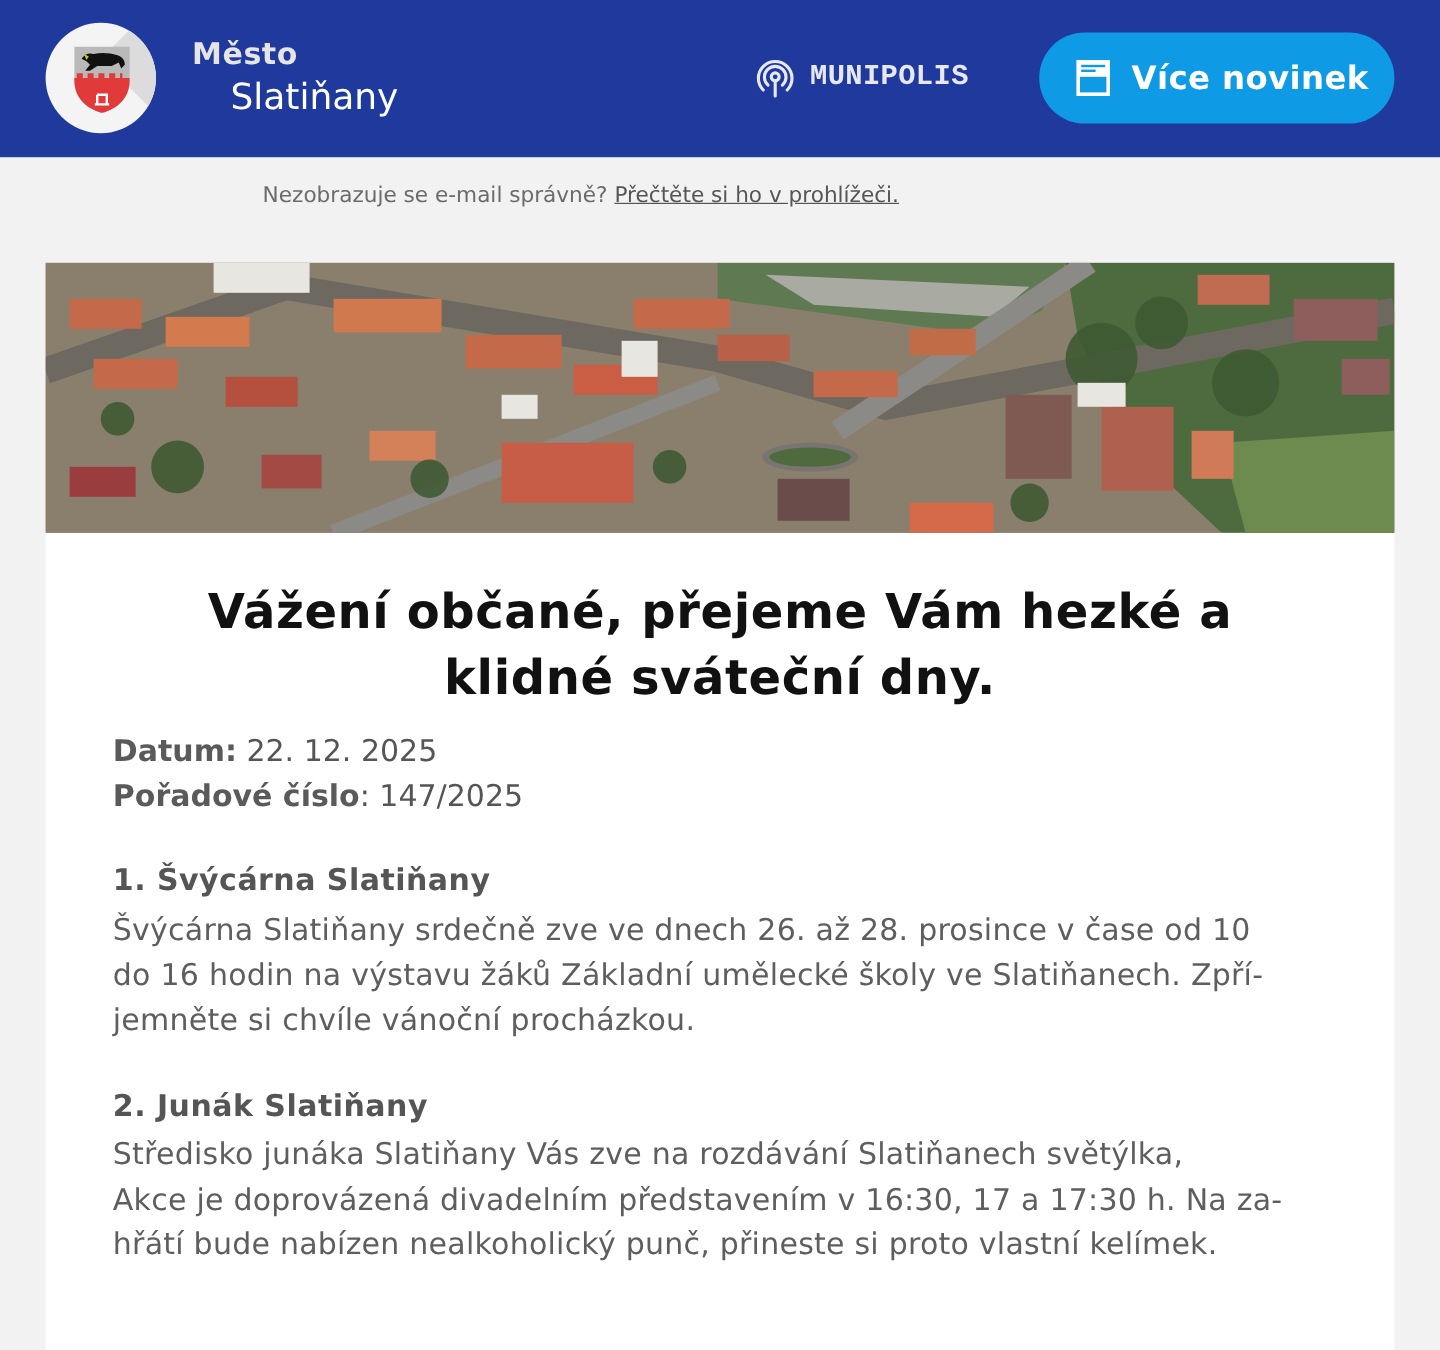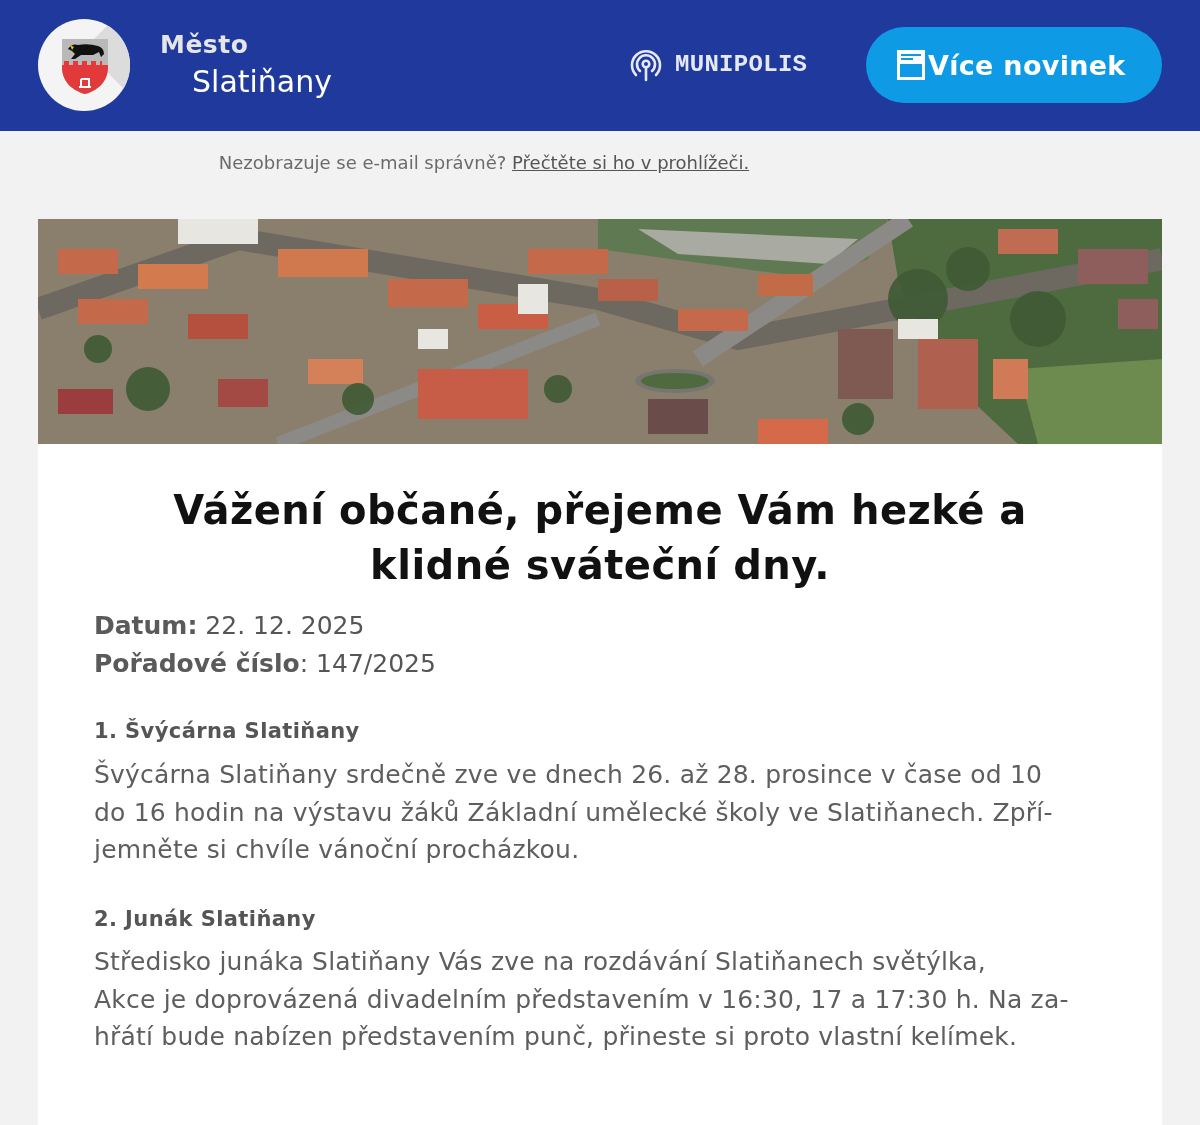--- a/index.html
+++ b/index.html
@@ -34,21 +34,21 @@
       position: absolute; left: 627px; top: 45px; height: 38px;
       display: flex; align-items: center; gap: 10px;
     }
     .munipolis-text {
       font-family: Liberation Mono, monospace;
       font-weight: bold; font-size: 24px; color: #e6e9f5; letter-spacing: 0.3px;
     }
     .more-news {
       position: absolute; left: 866px; top: 27px; width: 296px; height: 76px;
       border-radius: 38px; background: #0f9ae6;
-      display: flex; align-items: center; padding-left: 30px; gap: 2px;
+      display: flex; align-items: center; padding-left: 30px; gap: 17px;
       cursor: pointer;
     }
     .more-news-label {
       font-size: 27px; font-weight: bold; color: #ffffff; letter-spacing: 0.3px;
     }
     .browser-line {
       position: absolute; left: 0; top: 152px; width: 968px; text-align: center;
       font-size: 18px; color: #6b6b6b;
     }
     .browser-line a { color: #555; text-decoration: underline; }
@@ -61,21 +61,21 @@
       overflow: hidden; background: #7c7565;
     }
     .title {
       position: absolute; left: 60px; top: 240px; width: 1004px;
       text-align: center; font-size: 40px; font-weight: bold; color: #111;
       line-height: 55px; letter-spacing: 0.5px; margin-top: 24px;
     }
     .meta { position: absolute; left: 56px; top: 388px; font-size: 25px; color: #555; line-height: 38px; }
     .meta b { color: #5a5a5a; }
     .section-h {
-      position: absolute; left: 56px; font-size: 21px; font-weight: bold; color: #555;
+      position: absolute; left: 56px; font-size: 25px; font-weight: bold; color: #555;
       letter-spacing: 0.4px;
     }
     .section-p {
       position: absolute; left: 56px; width: 1010px; font-size: 25px; color: #5e5e5e;
       line-height: 37.5px; letter-spacing: 0.2px;
     }
   </style>
 </head>
 <body>
 
@@ -193,15 +193,15 @@
   <div class="section-p" style="top:537px;">
     <div>Švýcárna Slatiňany srdečně zve ve dnech 26. až 28. prosince v čase od 10</div>
     <div>do 16 hodin na výstavu žáků Základní umělecké školy ve Slatiňanech. Zpří-</div>
     <div>jemněte si chvíle vánoční procházkou.</div>
   </div>
 
   <div class="section-h" style="top:688px;">2. Junák Slatiňany</div>
   <div class="section-p" style="top:724px;">
     <div>Středisko junáka Slatiňany Vás zve na rozdávání Slatiňanech světýlka,</div>
     <div>Akce je doprovázená divadelním představením v 16:30, 17 a 17:30 h. Na za-</div>
-    <div>hřátí bude nabízen představením punč, přineste si proto vlastní kelímek.</div>
+    <div>hřátí bude nabízen nealkoholický punč, přineste si proto vlastní kelímek.</div>
   </div>
 </div>
 
 </body></html>

